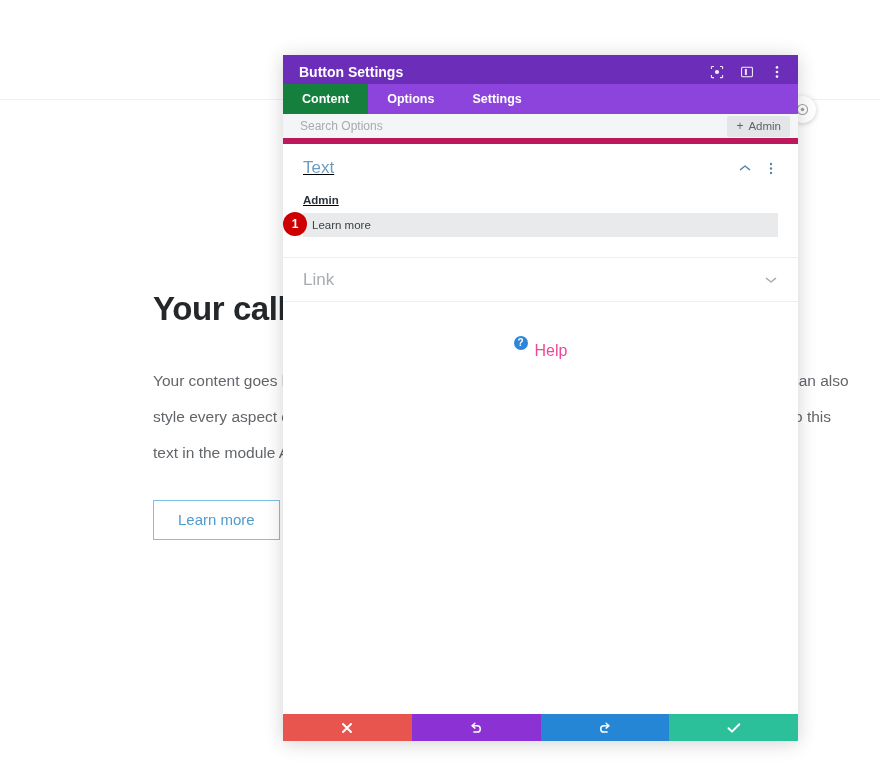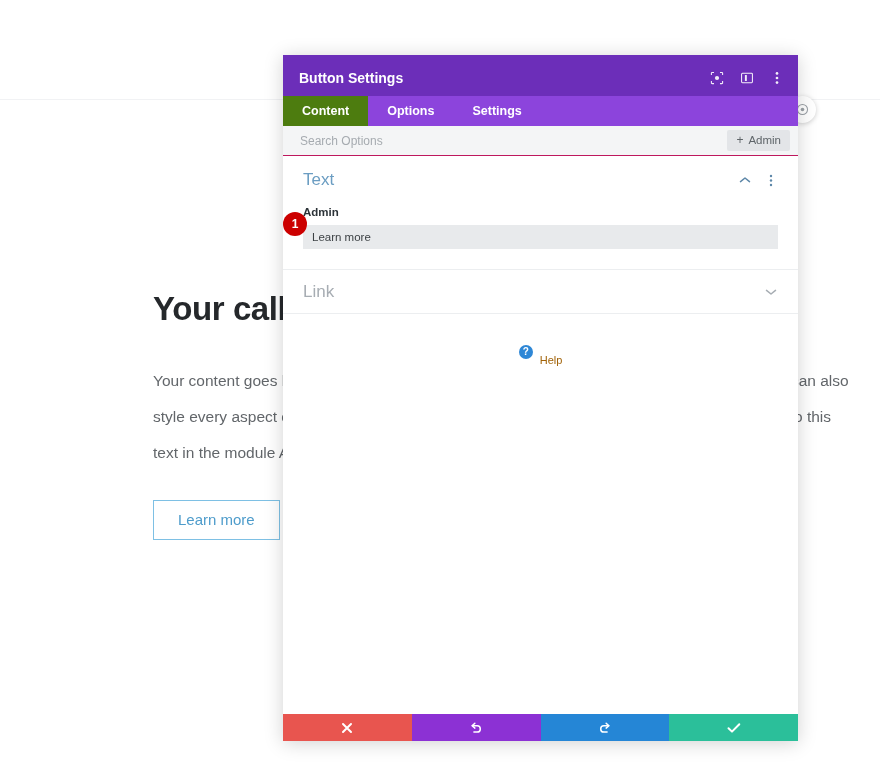--- a/index.html
+++ b/index.html
@@ -72,21 +72,21 @@
     position: absolute;
     left: 283px; top: 55px;
     width: 515px; height: 686px;
     background: #ffffff;
     box-shadow: 0 2px 18px rgba(0,0,0,0.18);
     z-index: 10;
     display: flex;
     flex-direction: column;
   }
   .modal-header {
-    height: 41px;
+    height: 29px;
     background: #6c2eb9;
     display: flex;
     align-items: center;
     padding: 4px 13px 0 16px;
     flex: 0 0 auto;
   }
   .modal-title {
     color: #ffffff;
     font-size: 14px;
     font-weight: 700;
@@ -107,26 +107,26 @@
     flex: 0 0 auto;
   }
   .tab {
     padding: 0 19px;
     display: flex;
     align-items: center;
     font-size: 12.5px;
     font-weight: 700;
     color: #ffffff;
   }
-  .tab.active { background: #4d7c0f; }
+  .tab.active { background: #15803d; }
 
   .search-bar {
     height: 30px;
     background: #f4f5f6;
-    border-bottom: 1px solid #be185d;
+    border-bottom: 6px solid #be185d;
     display: flex;
     align-items: center;
     padding: 0 8px 0 17px;
     flex: 0 0 auto;
   }
   .search-input {
     flex: 1 1 auto;
     border: none;
     background: transparent;
     font-family: "Liberation Sans", sans-serif;
@@ -148,21 +148,21 @@
     font-family: "Liberation Sans", sans-serif;
   }
   .filter-plus { font-size: 12px; line-height: 1; }
 
   .modal-body {
     flex: 1 1 auto;
     overflow: hidden;
     background: #ffffff;
   }
 
-  .section-open { padding: 14px 20px 20px 20px; border-bottom: 1px solid #eceef0; }
+  .section-open { padding: 14px 20px 20px 20px; border-bottom: 1px solid #eceef0; text-decoration: underline; }
   .section-open-head {
     display: flex; align-items: center;
     margin-bottom: 16px;
   }
   .section-open-title {
     flex: 1 1 auto;
     font-size: 17px;
     color: #6b9dc2;
     font-weight: 400;
   }
@@ -215,21 +215,21 @@
     font-weight: 400;
   }
 
   .help-row {
     display: flex;
     align-items: center;
     justify-content: center;
     gap: 7px;
     padding: 24px 0;
   }
-  .help-text { font-size: 11px; color: #a16207; font-weight: 400; margin-top: 16px; }
+  .help-text { font-size: 16px; color: #ec4899; font-weight: 400; margin-top: 16px; }
   .help-icon {
     width: 14px; height: 14px;
     border-radius: 50%;
     background: #2e87d6;
     color: #ffffff;
     font-size: 10px;
     font-weight: 700;
     display: flex; align-items: center; justify-content: center;
     line-height: 1;
   }

